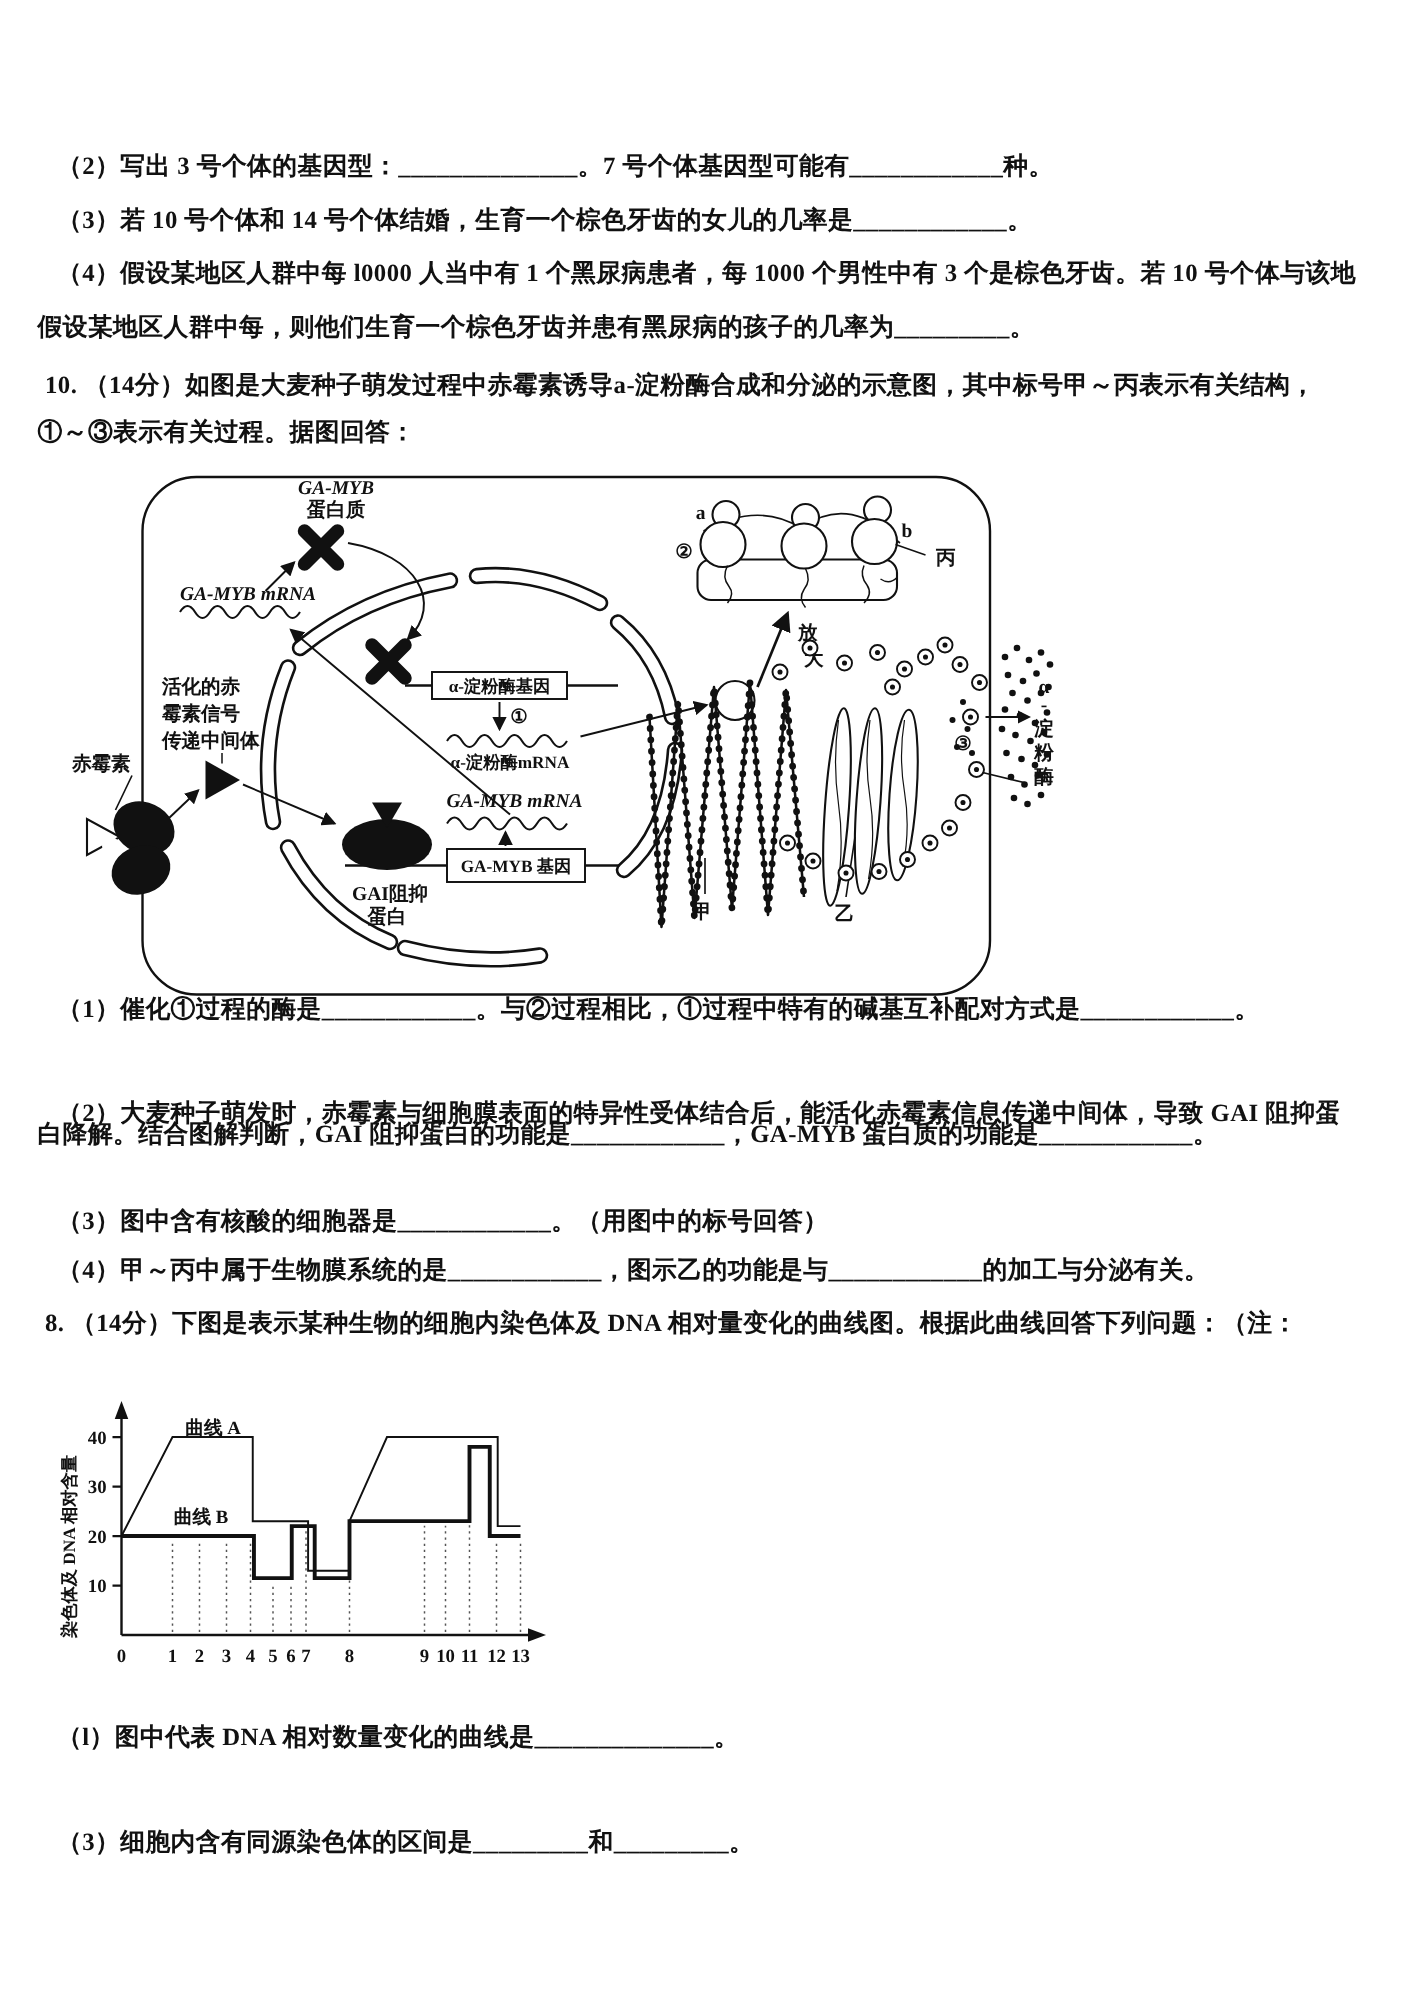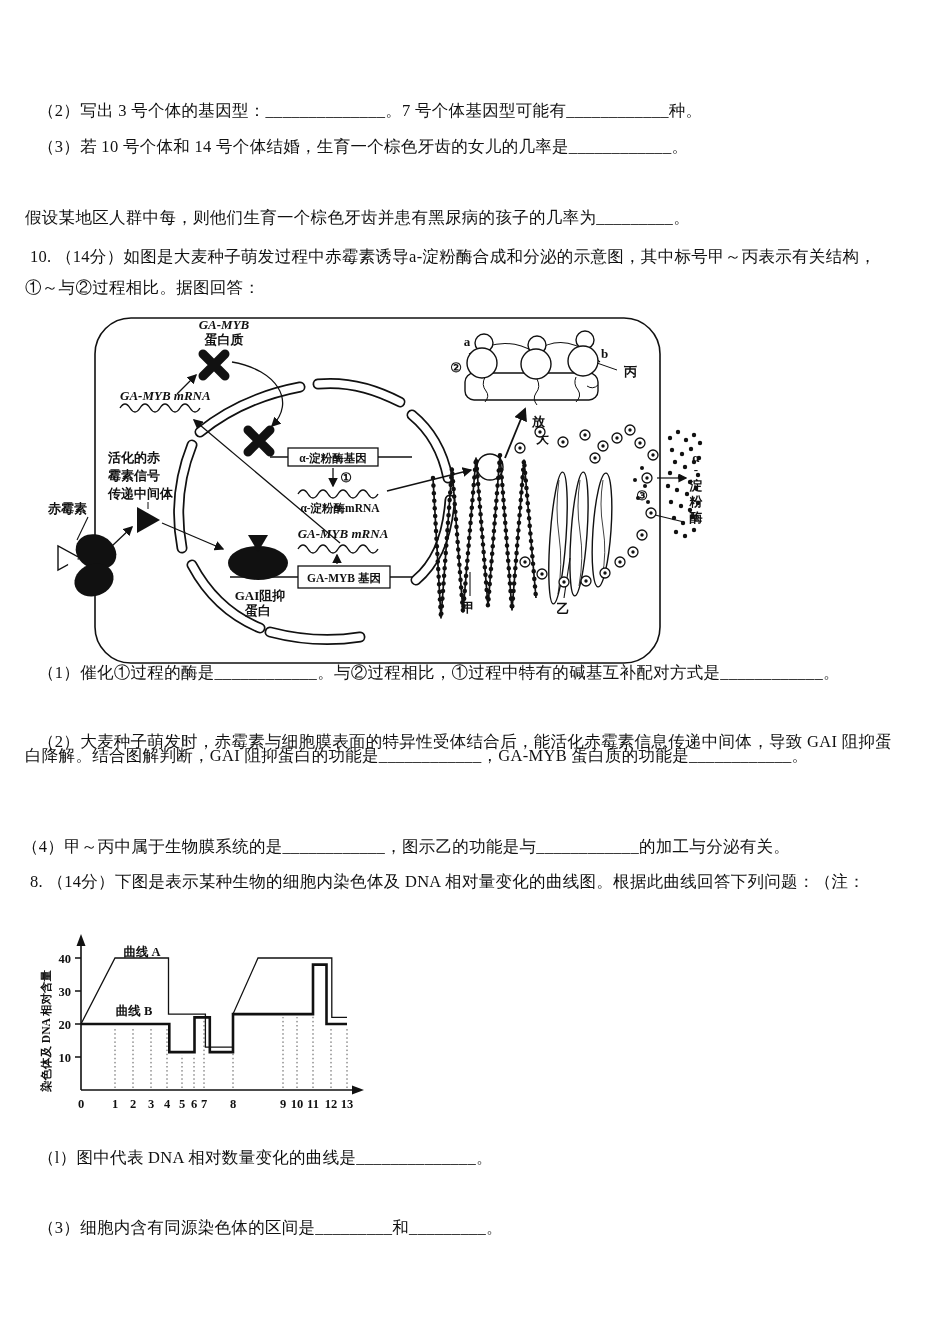--- a/index.html
+++ b/index.html
@@ -1,37 +1,38 @@
 <!DOCTYPE html>
 <html><head>
 <meta charset="utf-8">
 <style>
   html,body{margin:0;padding:0;background:#e8e8e8}
   .page{position:relative;width:950px;height:1344px;background:#ffffff;overflow:hidden;
         font-family:"Liberation Serif","DejaVu Serif",serif;color:#111}
-  .t{position:absolute;font-size:16.5px;font-weight:400;letter-spacing:.3px;white-space:nowrap}
+  .t{position:absolute;font-size:16.5px;font-weight:700;letter-spacing:.3px;white-space:nowrap}
   svg{position:absolute}
   svg text{font-family:"Liberation Serif","DejaVu Serif",serif;fill:#111}
   .dl{font-size:13px;font-weight:600}
   .dls{font-size:11.5px;font-weight:600}
   .dli{font-size:13px;font-style:italic;font-weight:600}
   .ct{font-size:12.5px;font-weight:600}
   .cyl{font-size:11.5px;font-weight:600}
 </style>
 </head>
 <body>
 
 <div class="page">
 
   <div class="t" style="left:38px;top:100px">（2）写出 3 号个体的基因型：______________。7 号个体基因型可能有____________种。</div>
   <div class="t" style="left:38px;top:136px">（3）若 10 号个体和 14 号个体结婚，生育一个棕色牙齿的女儿的几率是____________。</div>
+  <div class="t" style="left:38px;top:171px">（4）假设某地区人群中每 l0000 人当中有 1 个黑尿病患者，每 1000 个男性中有 3 个是棕色牙齿。若 10 号个体与该地</div>
   <div class="t" style="left:25px;top:207px">假设某地区人群中每，则他们生育一个棕色牙齿并患有黑尿病的孩子的几率为_________。</div>
 
   <div class="t" style="left:30px;top:246px">10. （14分）如图是大麦种子萌发过程中赤霉素诱导a-淀粉酶合成和分泌的示意图，其中标号甲～丙表示有关结构，</div>
-  <div class="t" style="left:25px;top:277px">①～与②过程相比。据图回答：</div>
+  <div class="t" style="left:25px;top:277px">①～③表示有关过程。据图回答：</div>
 
   <svg style="left:20px;top:310px" width="710" height="360" viewBox="0 0 710 360">
     <defs>
       <marker id="ah" viewBox="0 0 10 10" refX="8.5" refY="5" markerWidth="7.5" markerHeight="7.5" orient="auto-start-reverse">
         <path d="M0,0 L10,5 L0,10 z" fill="#111"></path>
       </marker>
     </defs>
 
     <rect x="75" y="8" width="565" height="345" rx="36" fill="none" stroke="#111" stroke-width="1.6"></rect>
 
@@ -253,21 +254,22 @@
       <text class="dl" x="676" y="164" text-anchor="middle">-</text>
       <text class="dl" x="676" y="180" text-anchor="middle">淀</text>
       <text class="dl" x="676" y="196" text-anchor="middle">粉</text>
       <text class="dl" x="676" y="212" text-anchor="middle">酶</text>
     </g>
   </svg>
 
   <div class="t" style="left:38px;top:662px">（1）催化①过程的酶是____________。与②过程相比，①过程中特有的碱基互补配对方式是____________。</div>
   <div class="t" style="left:38px;top:731px">（2）大麦种子萌发时，赤霉素与细胞膜表面的特异性受体结合后，能活化赤霉素信息传递中间体，导致 GAI 阻抑蛋</div>
   <div class="t" style="left:25px;top:745px">白降解。结合图解判断，GAI 阻抑蛋白的功能是____________，GA-MYB 蛋白质的功能是____________。</div>
-  <div class="t" style="left:22px;top:836px">（4）甲～丙中属于生物膜系统的是____________，图示乙的功能是与____________的加工与分泌有关。</div>
+  <div class="t" style="left:38px;top:803px">（3）图中含有核酸的细胞器是____________。（用图中的标号回答）</div>
+  <div class="t" style="left:38px;top:836px">（4）甲～丙中属于生物膜系统的是____________，图示乙的功能是与____________的加工与分泌有关。</div>
 
   <div class="t" style="left:30px;top:871px">8. （14分）下图是表示某种生物的细胞内染色体及 DNA 相对量变化的曲线图。根据此曲线回答下列问题：（注：</div>
 
   <svg id="chartsvg" style="left:30px;top:930px" width="390" height="195" viewBox="0 0 390 195">
     <text class="cyl" transform="rotate(-90 20 162)" x="20" y="162">染色体及 DNA 相对含量</text>
   <line x1="85" y1="158" x2="85" y2="97.0" stroke="#555" stroke-width="1" stroke-dasharray="1.5 2.6"></line>
       <line x1="103" y1="158" x2="103" y2="97.0" stroke="#555" stroke-width="1" stroke-dasharray="1.5 2.6"></line>
       <line x1="121" y1="158" x2="121" y2="97.0" stroke="#555" stroke-width="1" stroke-dasharray="1.5 2.6"></line>
       <line x1="137" y1="158" x2="137" y2="97.0" stroke="#555" stroke-width="1" stroke-dasharray="1.5 2.6"></line>
       <line x1="152" y1="158" x2="152" y2="125.1" stroke="#555" stroke-width="1" stroke-dasharray="1.5 2.6"></line>

